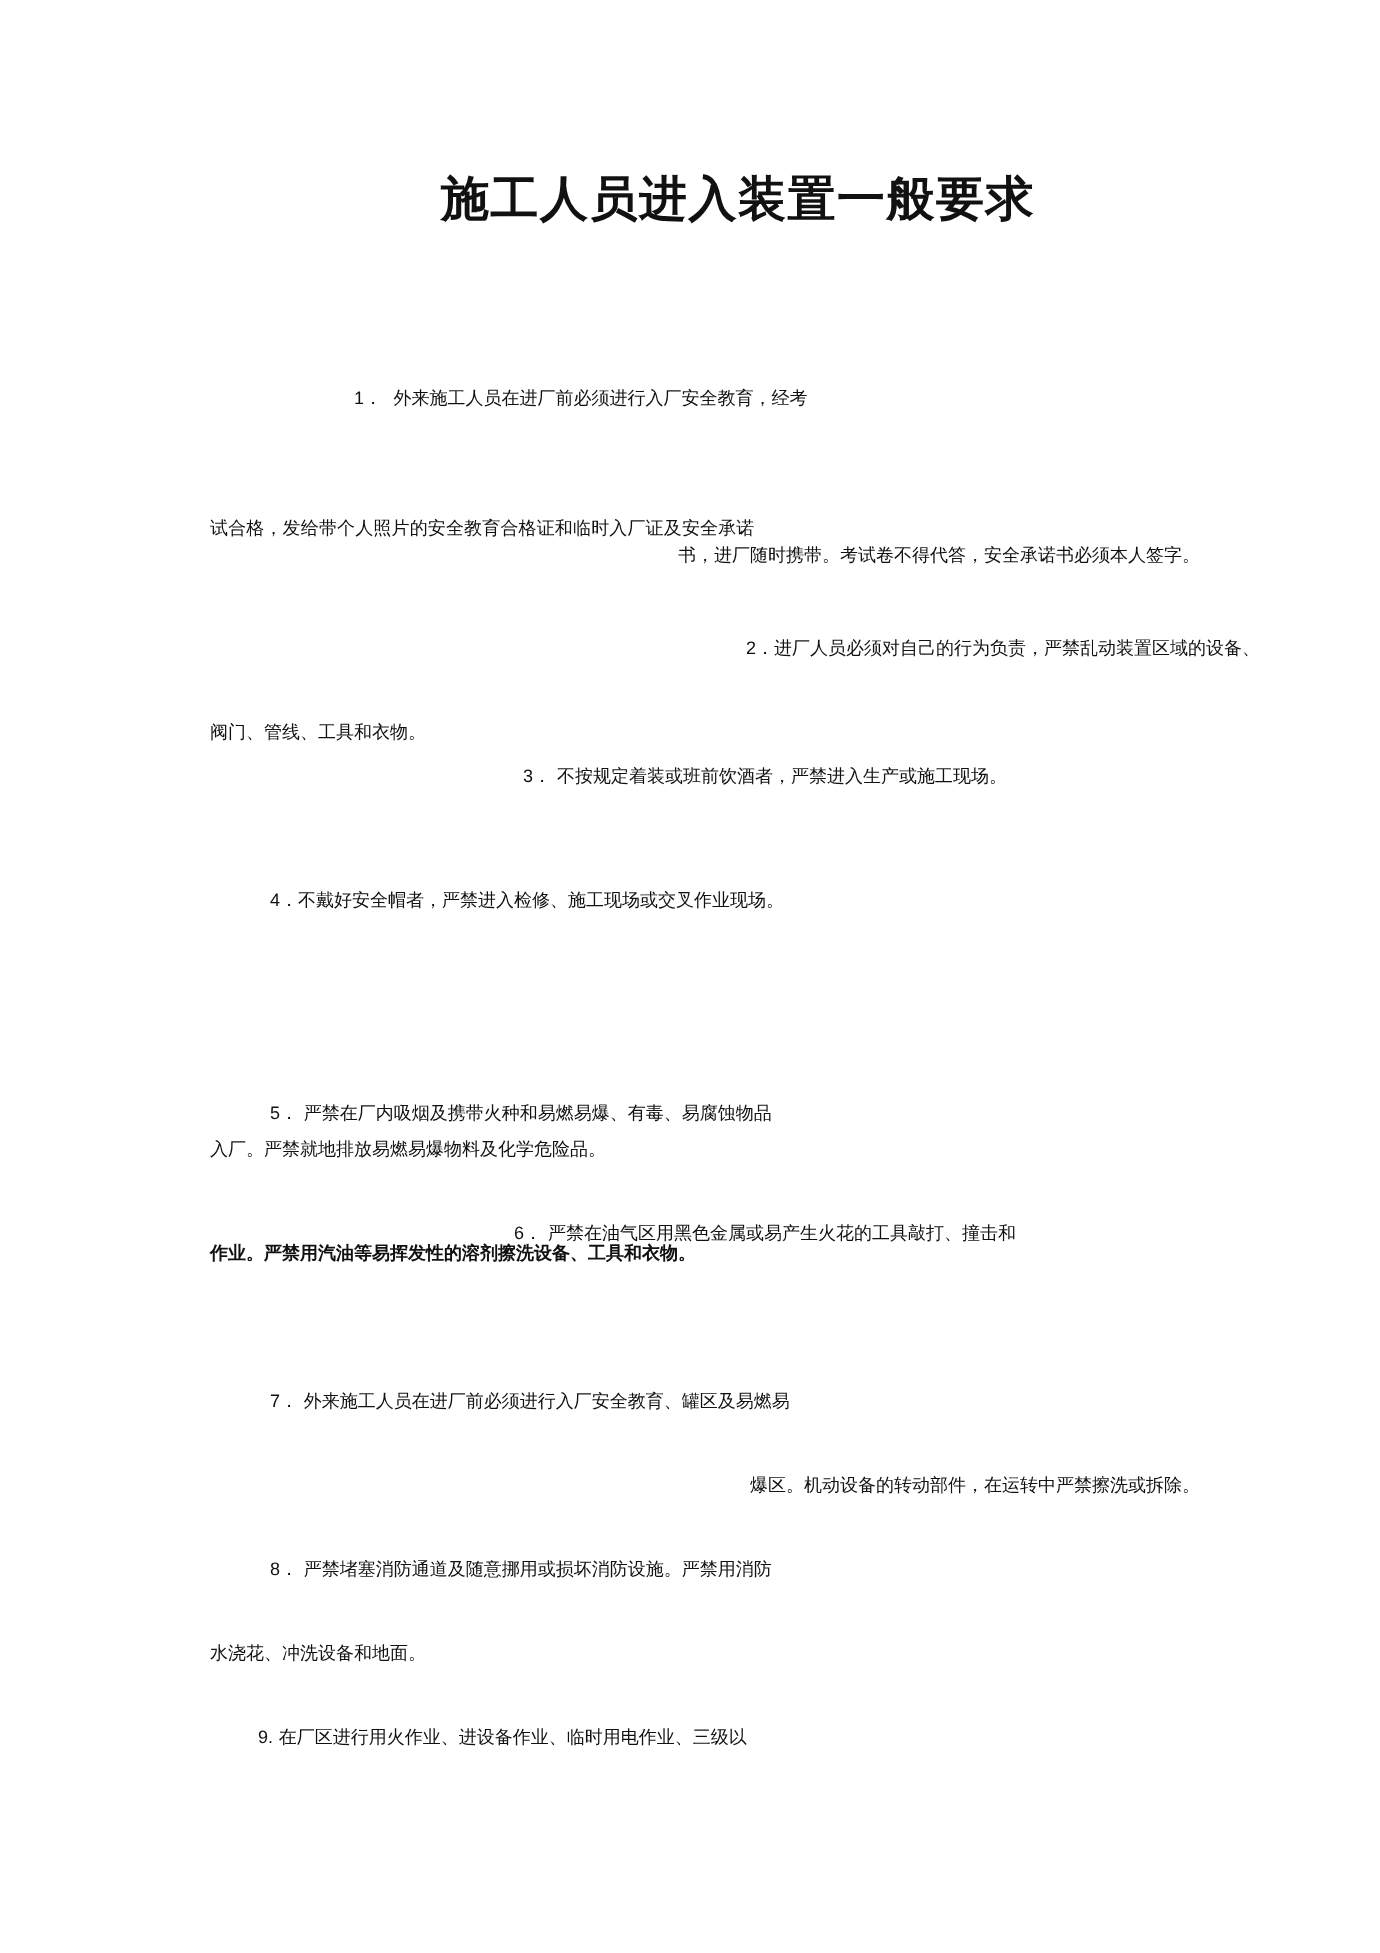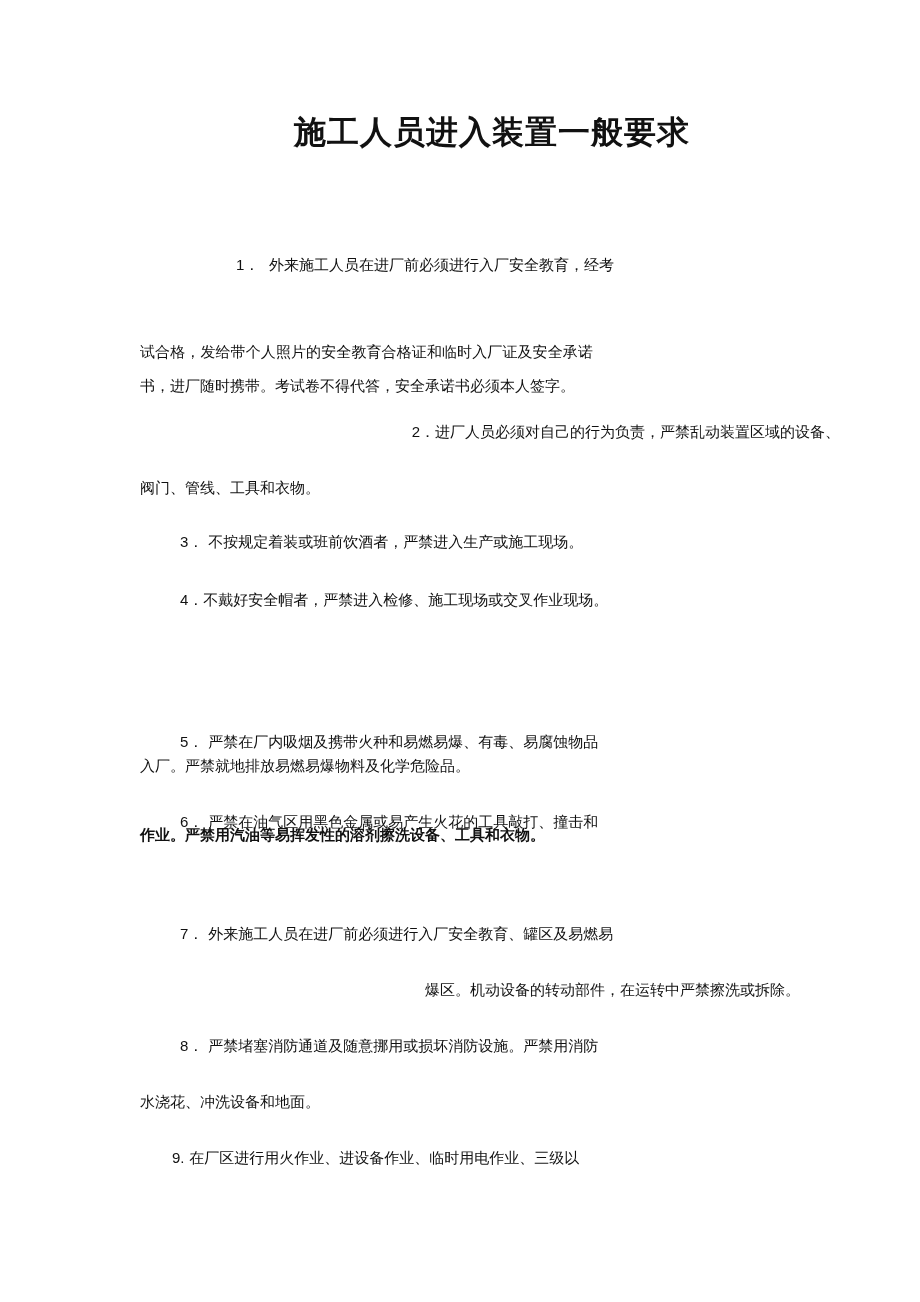--- a/index.html
+++ b/index.html
@@ -1,54 +1,54 @@
 <!DOCTYPE html>
 <html><head>
 <meta charset="utf-8">
 <style>
   html, body { margin: 0; padding: 0; background: #ffffff; }
   body { width: 920px; height: 1302px; position: relative; overflow: hidden;
          font-family: "DejaVu Serif", "Liberation Serif", serif; color: #111; }
   .title { position: absolute; left: 0; width: 984px; top: 112px; text-align: center;
            font-size: 32px; font-weight: bold; letter-spacing: 1px; line-height: 40px; }
-  .line { position: absolute; left: 140px; width: 660px; font-size: 15px; line-height: 28px;
+  .line { position: absolute; left: 140px; width: 660px; font-size: 12px; line-height: 28px;
           white-space: nowrap; letter-spacing: 0px; }
   .num { font-family: "Liberation Sans", "DejaVu Sans", sans-serif; }
 </style>
 </head>
 <body>
 
 <div>
   <div class="title">施工人员进入装置一般要求</div>
 
   <div class="line" style="top:251px; left:236px;">
     <span class="num">1．</span>&nbsp;&nbsp;<span>外来施工人员在进厂前必须进行入厂安全教育，经考</span>
   </div>
   <div class="line" style="top:306px; letter-spacing:0.1px;margin-top:32px;">试合格，发给带个人照片的安全教育合格证和临时入厂证及安全承诺</div>
-  <div class="line" style="top:372px;">书，进厂随时携带。考试卷不得代答，安全承诺书必须本人签字。</div>
+  <div class="line" style="top:356px;text-align:right;">书，进厂随时携带。考试卷不得代答，安全承诺书必须本人签字。</div>
 
   <div class="line" style="top:418px; left:180px;text-align:right;">
     <span class="num">2．</span><span>进厂人员必须对自己的行为负责，严禁乱动装置区域的设备、</span>
   </div>
   <div class="line" style="top:474px;">阀门、管线、工具和衣物。</div>
 
-  <div class="line" style="top:528px; left:180px;">
+  <div class="line" style="top:503px; left:180px;text-align:center;">
     <span class="num">3．</span>&nbsp;<span>不按规定着装或班前饮酒者，严禁进入生产或施工现场。</span>
   </div>
 
   <div class="line" style="top:586px; left:180px;">
     <span class="num">4．</span><span>不戴好安全帽者，严禁进入检修、施工现场或交叉作业现场。</span>
   </div>
 
   <div class="line" style="top:696px; left:180px;margin-top:32px;">
     <span class="num">5．</span>&nbsp;<span>严禁在厂内吸烟及携带火种和易燃易爆、有毒、易腐蚀物品</span>
   </div>
   <div class="line" style="top:752px;">入厂。严禁就地排放易燃易爆物料及化学危险品。</div>
 
-  <div class="line" style="top:808px; left:180px;">
+  <div class="line" style="top:808px; left:180px;text-align:center;">
     <span class="num">6．</span>&nbsp;<span>严禁在油气区用黑色金属或易产生火花的工具敲打、撞击和</span>
   </div>
   <div class="line" style="top:821px;font-weight:bold;">作业。严禁用汽油等易挥发性的溶剂擦洗设备、工具和衣物。</div>
 
   <div class="line" style="top:920px; left:180px;">
     <span class="num">7．</span>&nbsp;<span>外来施工人员在进厂前必须进行入厂安全教育、罐区及易燃易</span>
   </div>
   <div class="line" style="top:976px;text-align:right;">爆区。机动设备的转动部件，在运转中严禁擦洗或拆除。</div>
 
   <div class="line" style="top:1032px; left:180px;">

